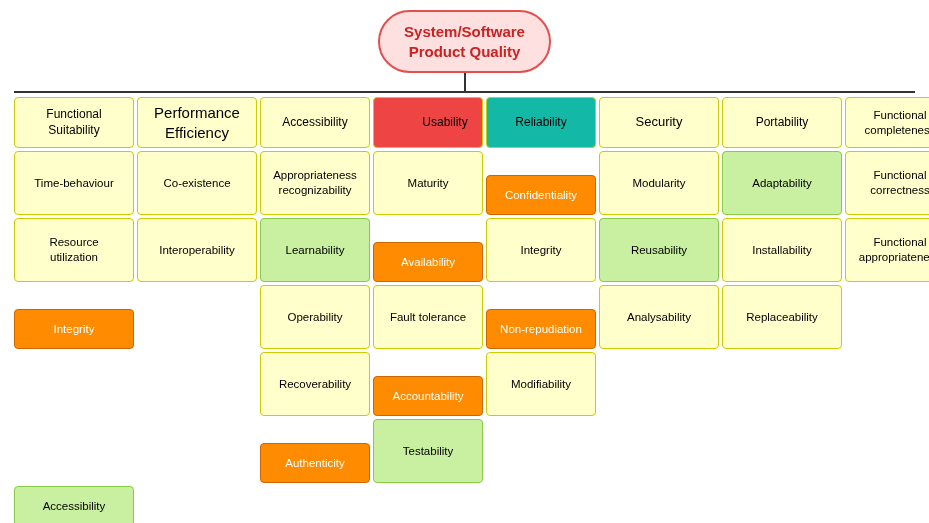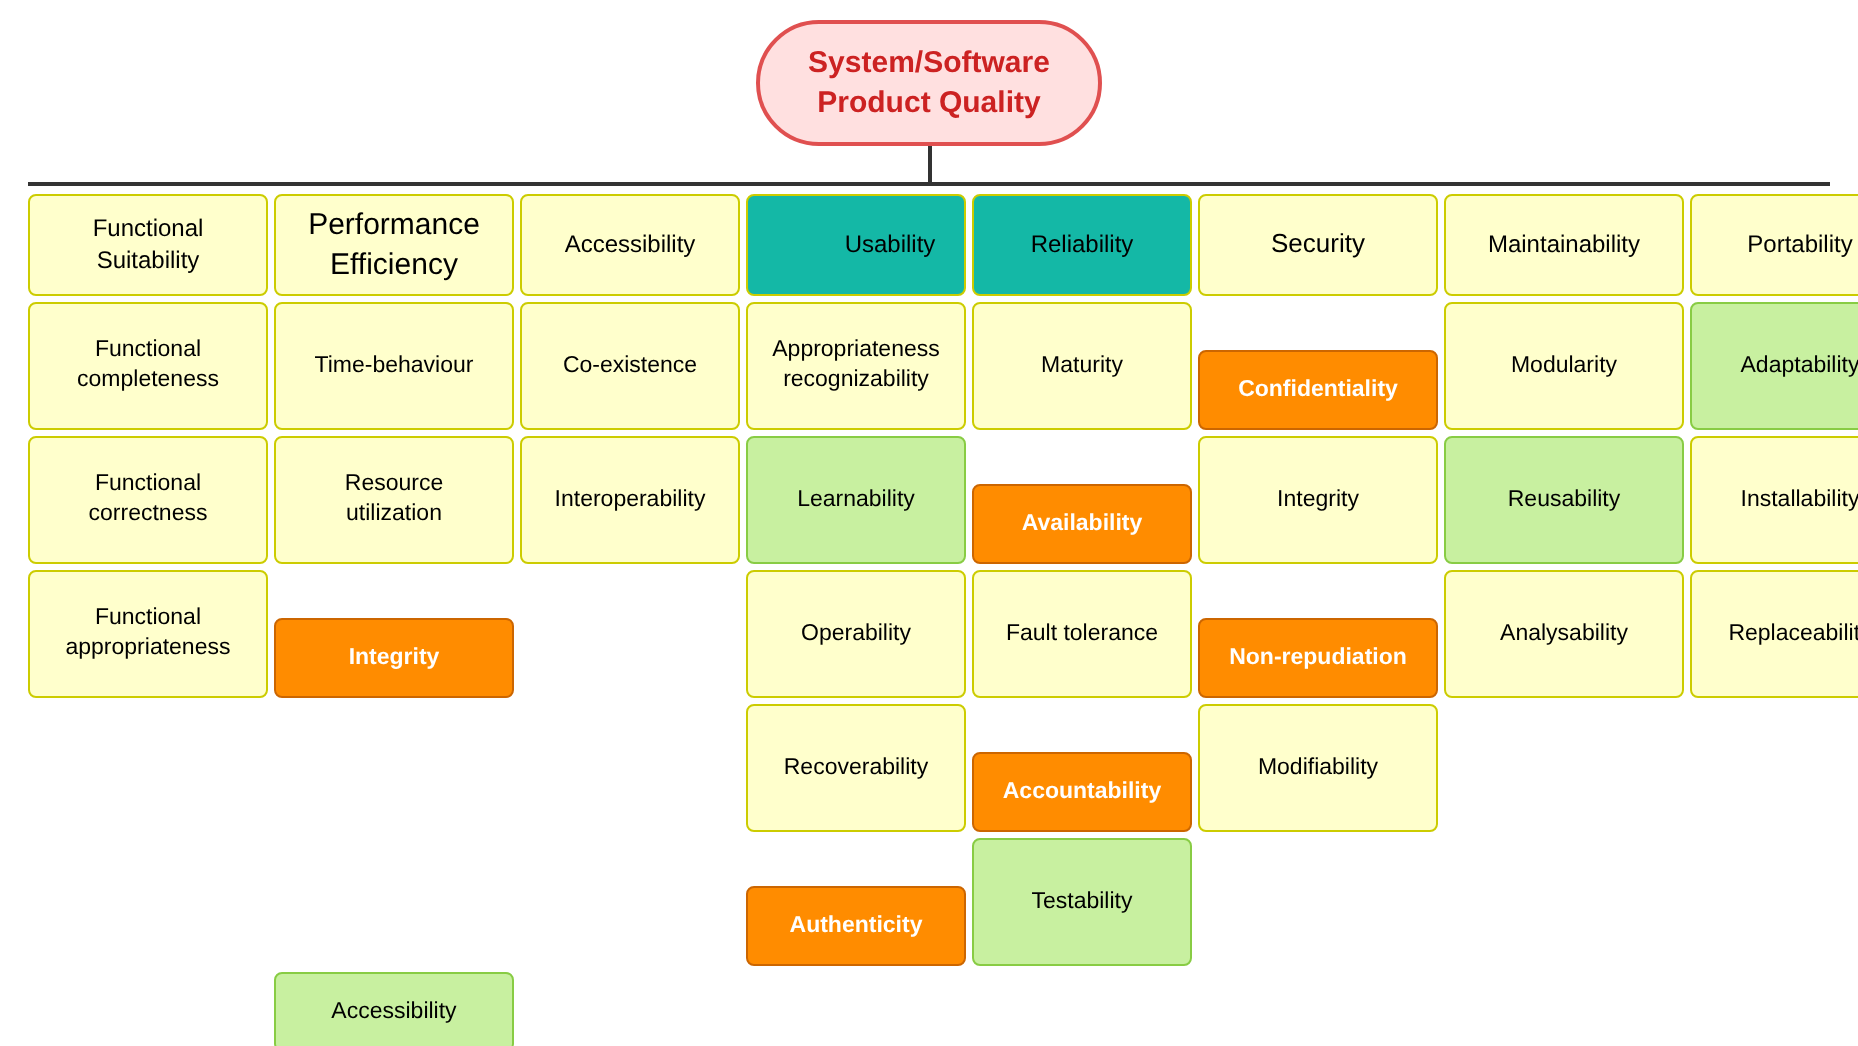--- a/index.html
+++ b/index.html
@@ -66,21 +66,21 @@
     }
     .cell.header {
       background: #ffffcc;
       font-weight: normal;
       border: 1.5px solid #b8b800;
     }
     .cell.orange {
       background: #ff8c00;
       border: 1.5px solid #cc6600;
       color: #fff;
-      font-weight: bold;
+      font-weight: normal;
       margin-top: 24px;
     }
     .cell.green {
       background: #c8f0a0;
       border: 1.5px solid #88cc44;
     }
     .cell.empty {
       background: transparent;
       border: none;
     }
@@ -137,24 +137,23 @@
 
   <div class="h-bar-wrapper">
     <div class="h-bar"></div>
   </div>
 
   <div class="grid-table" id="quality-grid">
 
   <div class="cell header" style="border-color: rgb(204, 204, 0); background: rgb(255, 255, 204); font-weight: normal; font-size: 12px;">Functional<br>Suitability</div>
       <div class="cell header" style="border-color: rgb(204, 204, 0); background: rgb(255, 255, 204); font-weight: normal; font-size: 15px;">Performance<br>Efficiency</div>
       <div class="cell header" style="border-color: rgb(204, 204, 0); background: rgb(255, 255, 204); font-weight: normal; font-size: 12px;">Accessibility</div>
-      <div class="cell header" style="border-color: rgb(204, 204, 0); background: #14b8a6; font-weight: normal; font-size: 12px; padding-left: 38px;">Usability</div>
+      <div class="cell header" style="border-color: rgb(204, 204, 0); background: #ef4444; font-weight: normal; font-size: 12px; padding-left: 38px;">Usability</div>
       <div class="cell header" style="border-color: rgb(204, 204, 0); background: #14b8a6; font-weight: normal; font-size: 12px;">Reliability</div>
       <div class="cell header" style="border-color: rgb(204, 204, 0); background: rgb(255, 255, 204); font-weight: normal; font-size: 13px;">Security</div>
-      <div class="cell header" style="border-color: rgb(204, 204, 0); background: rgb(255, 255, 204); font-weight: normal; font-size: 12px;">Maintainability</div>
       <div class="cell header" style="border-color: rgb(204, 204, 0); background: rgb(255, 255, 204); font-weight: normal; font-size: 12px;">Portability</div>
       <div class="cell header yellow-outline">Functional<br>completeness</div>
       <div class="cell header yellow-outline">Time-behaviour</div>
       <div class="cell header yellow-outline">Co-existence</div>
       <div class="cell header yellow-outline">Appropriateness<br>recognizability</div>
       <div class="cell header yellow-outline">Maturity</div>
       <div class="cell orange">Confidentiality</div>
       <div class="cell header yellow-outline">Modularity</div>
       <div class="cell green">Adaptability</div>
       <div class="cell header yellow-outline">Functional<br>correctness</div>

